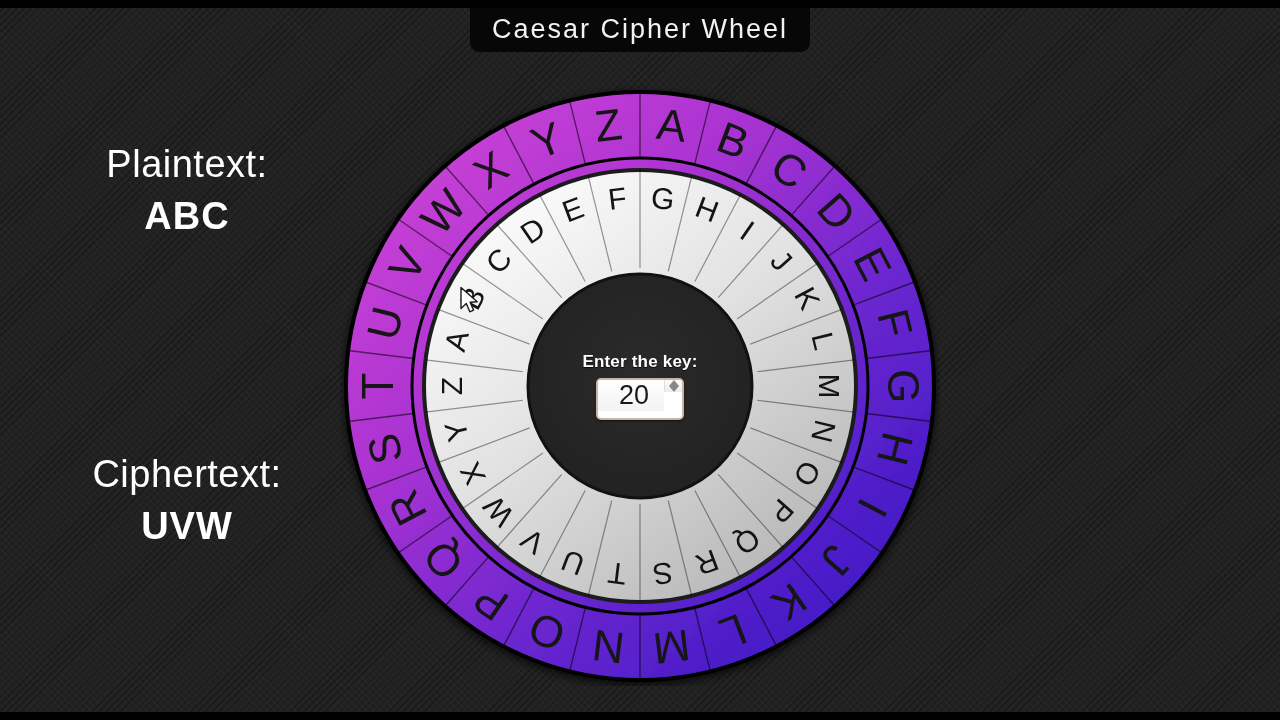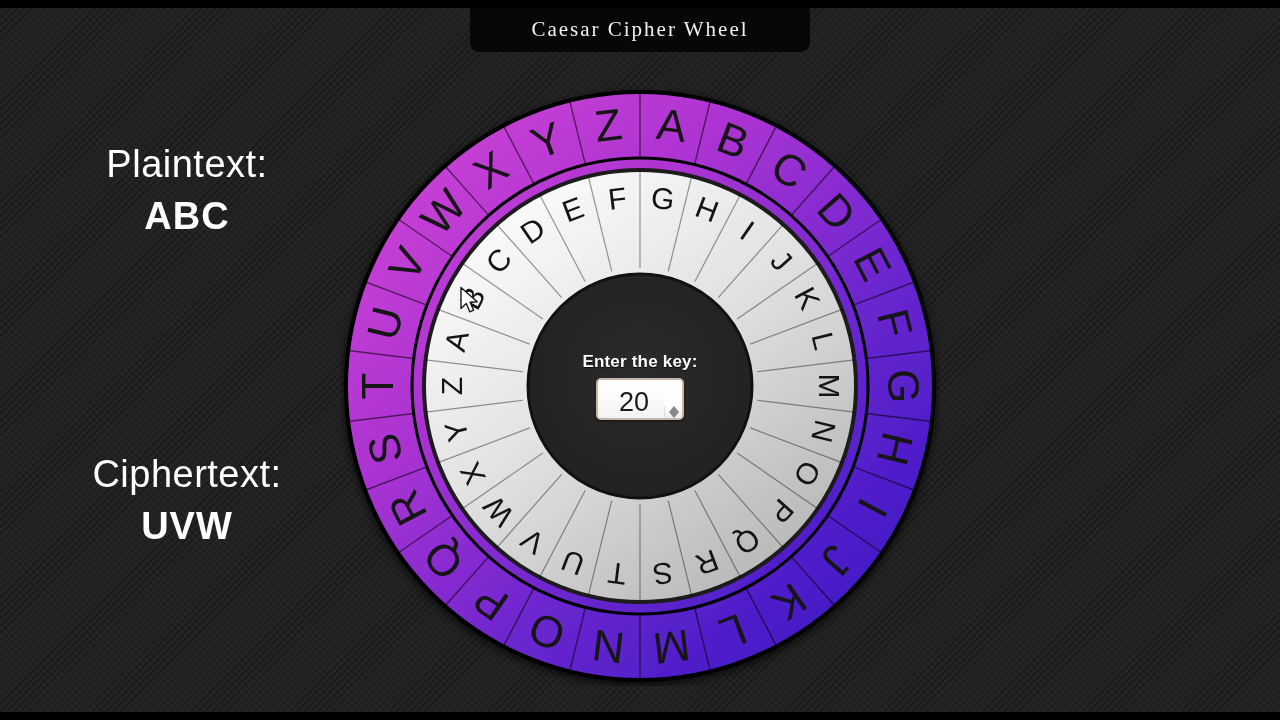--- a/index.html
+++ b/index.html
@@ -49,22 +49,22 @@
     width: 340px;
     height: 52px;
     background: #070707;
     border-radius: 0 0 9px 9px;
     display: flex;
     align-items: center;
     justify-content: center;
     z-index: 50;
   }
   #title-text {
-    font-family: Liberation Serif, serif;
-    font-size: 21px;
+    font-family: Liberation Sans, sans-serif;
+    font-size: 27px;
     letter-spacing: 2.0px;
     color: #f2f2f2;
     white-space: nowrap;
     padding-top: 6px;
   }
 
   
   .side-block {
     position: absolute;
     color: #ffffff;
@@ -123,21 +123,21 @@
   #key-label {
     color: #ffffff;
     font-size: 17px;
     font-weight: bold;
     letter-spacing: 0.2px;
     margin-bottom: 6px;
     text-shadow: 0 1px 1px rgba(0,0,0,0.8);
   }
   #key-spinner {
     display: inline-flex;
-    align-items: flex-end;
+    align-items: flex-start;
     background: #ffffff;
     border: 2px solid #c9b5a5;
     border-radius: 5px;
     box-shadow: inset 0 0 0 1px #ffffff, 0 1px 2px rgba(0,0,0,0.6);
     height: 38px;
     width: 84px;
     overflow: hidden;
   }
   #key-value {
     flex: 1 1 auto;

